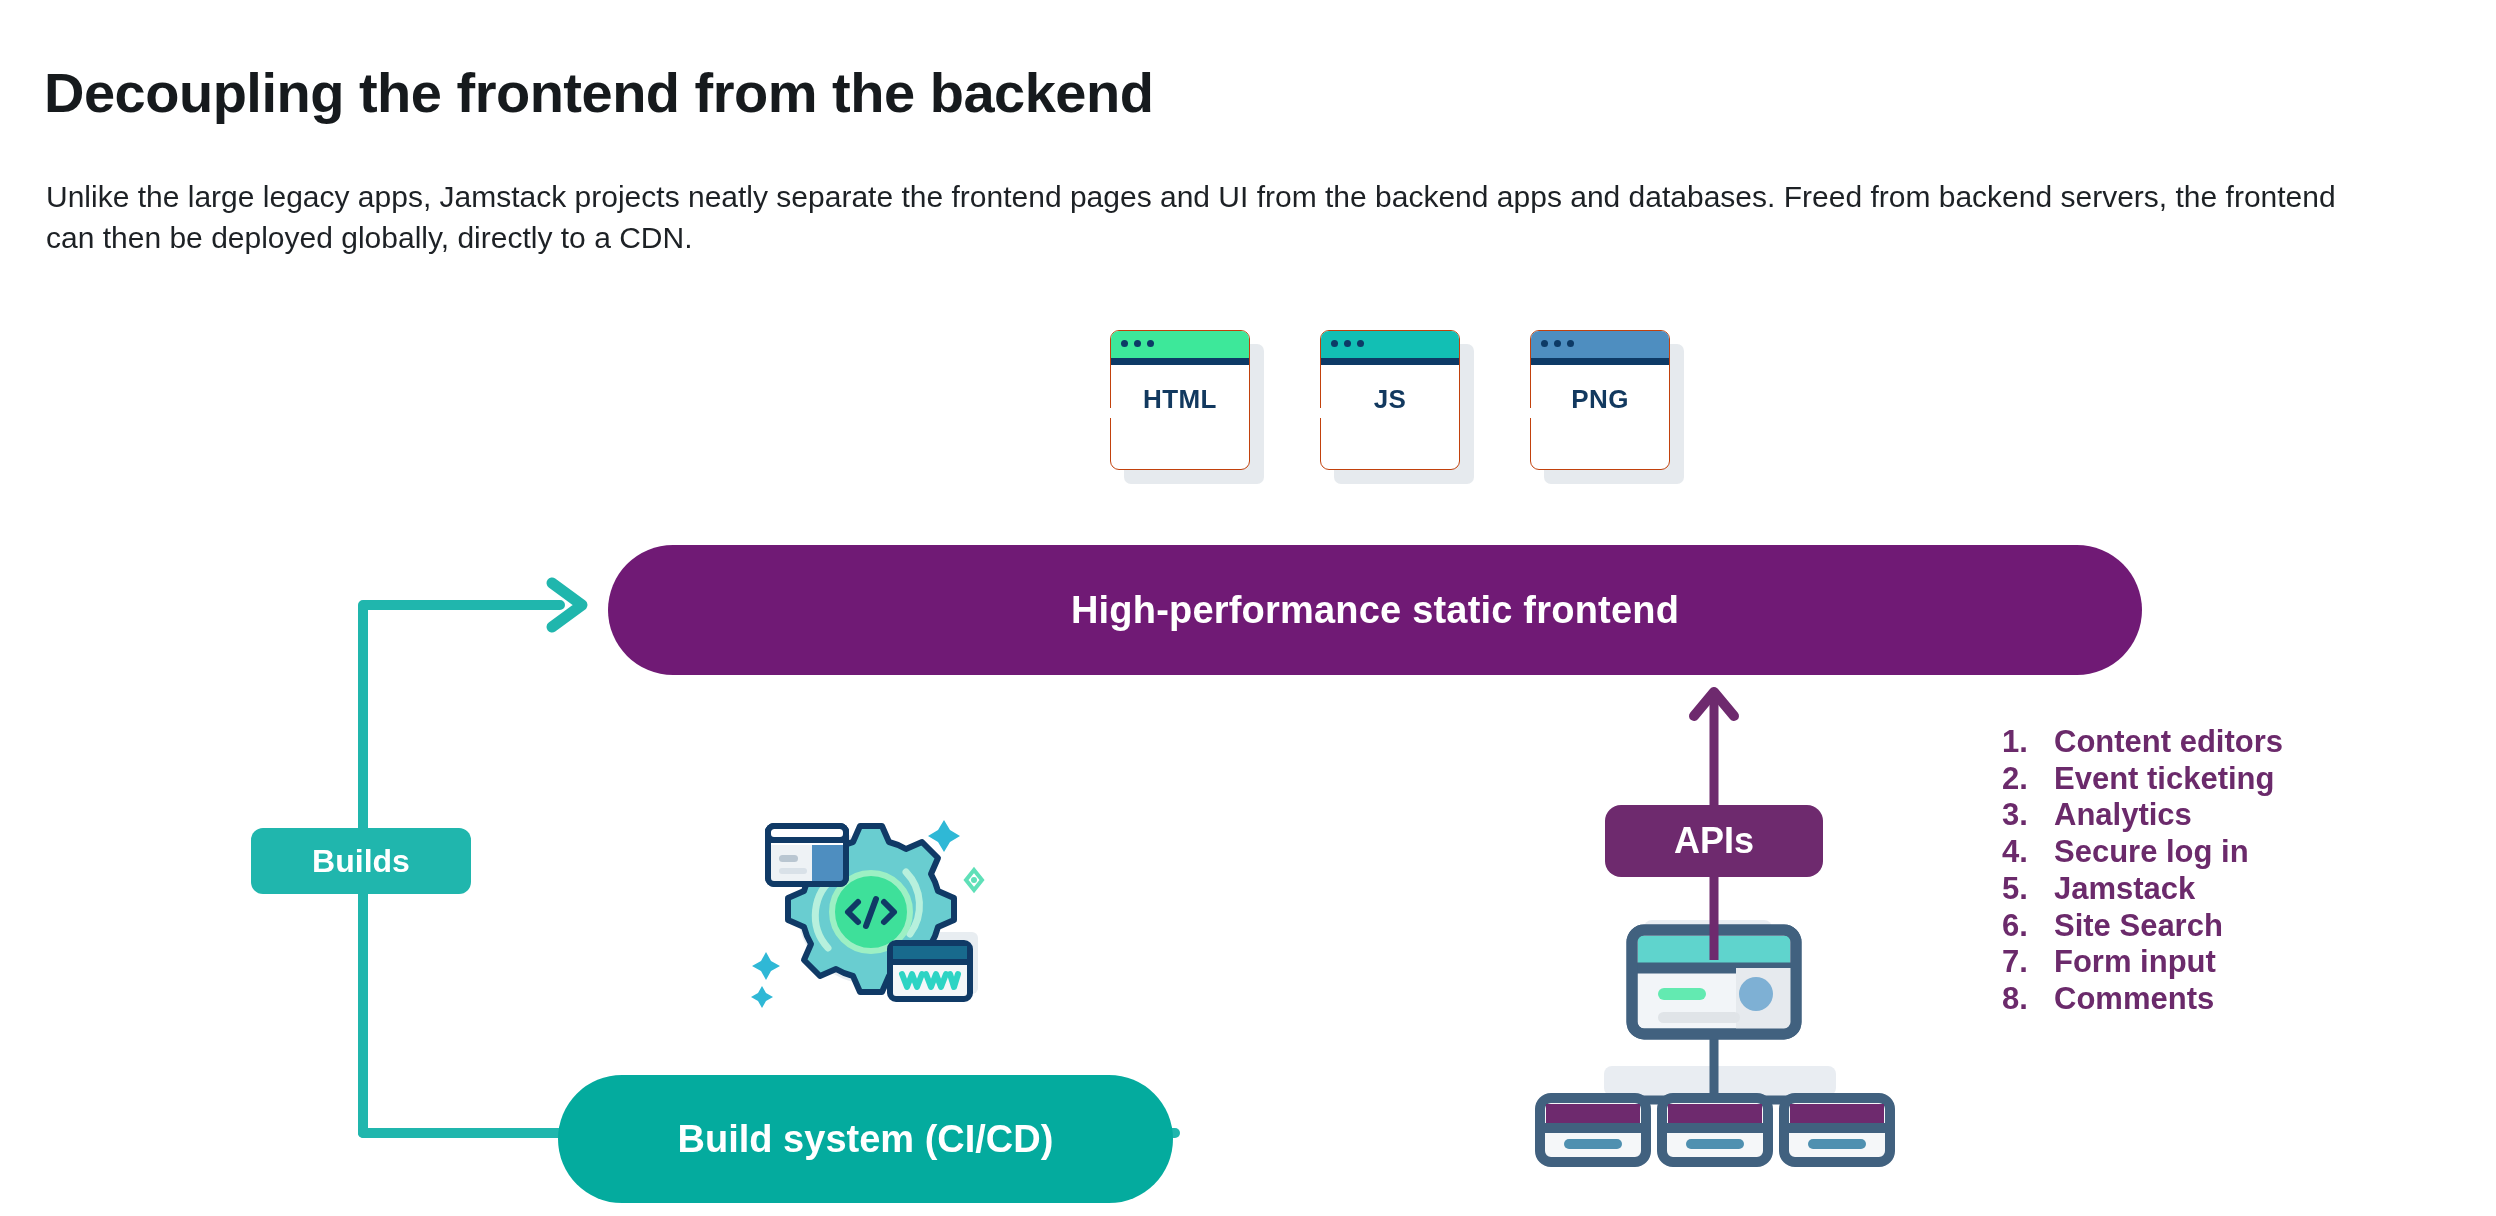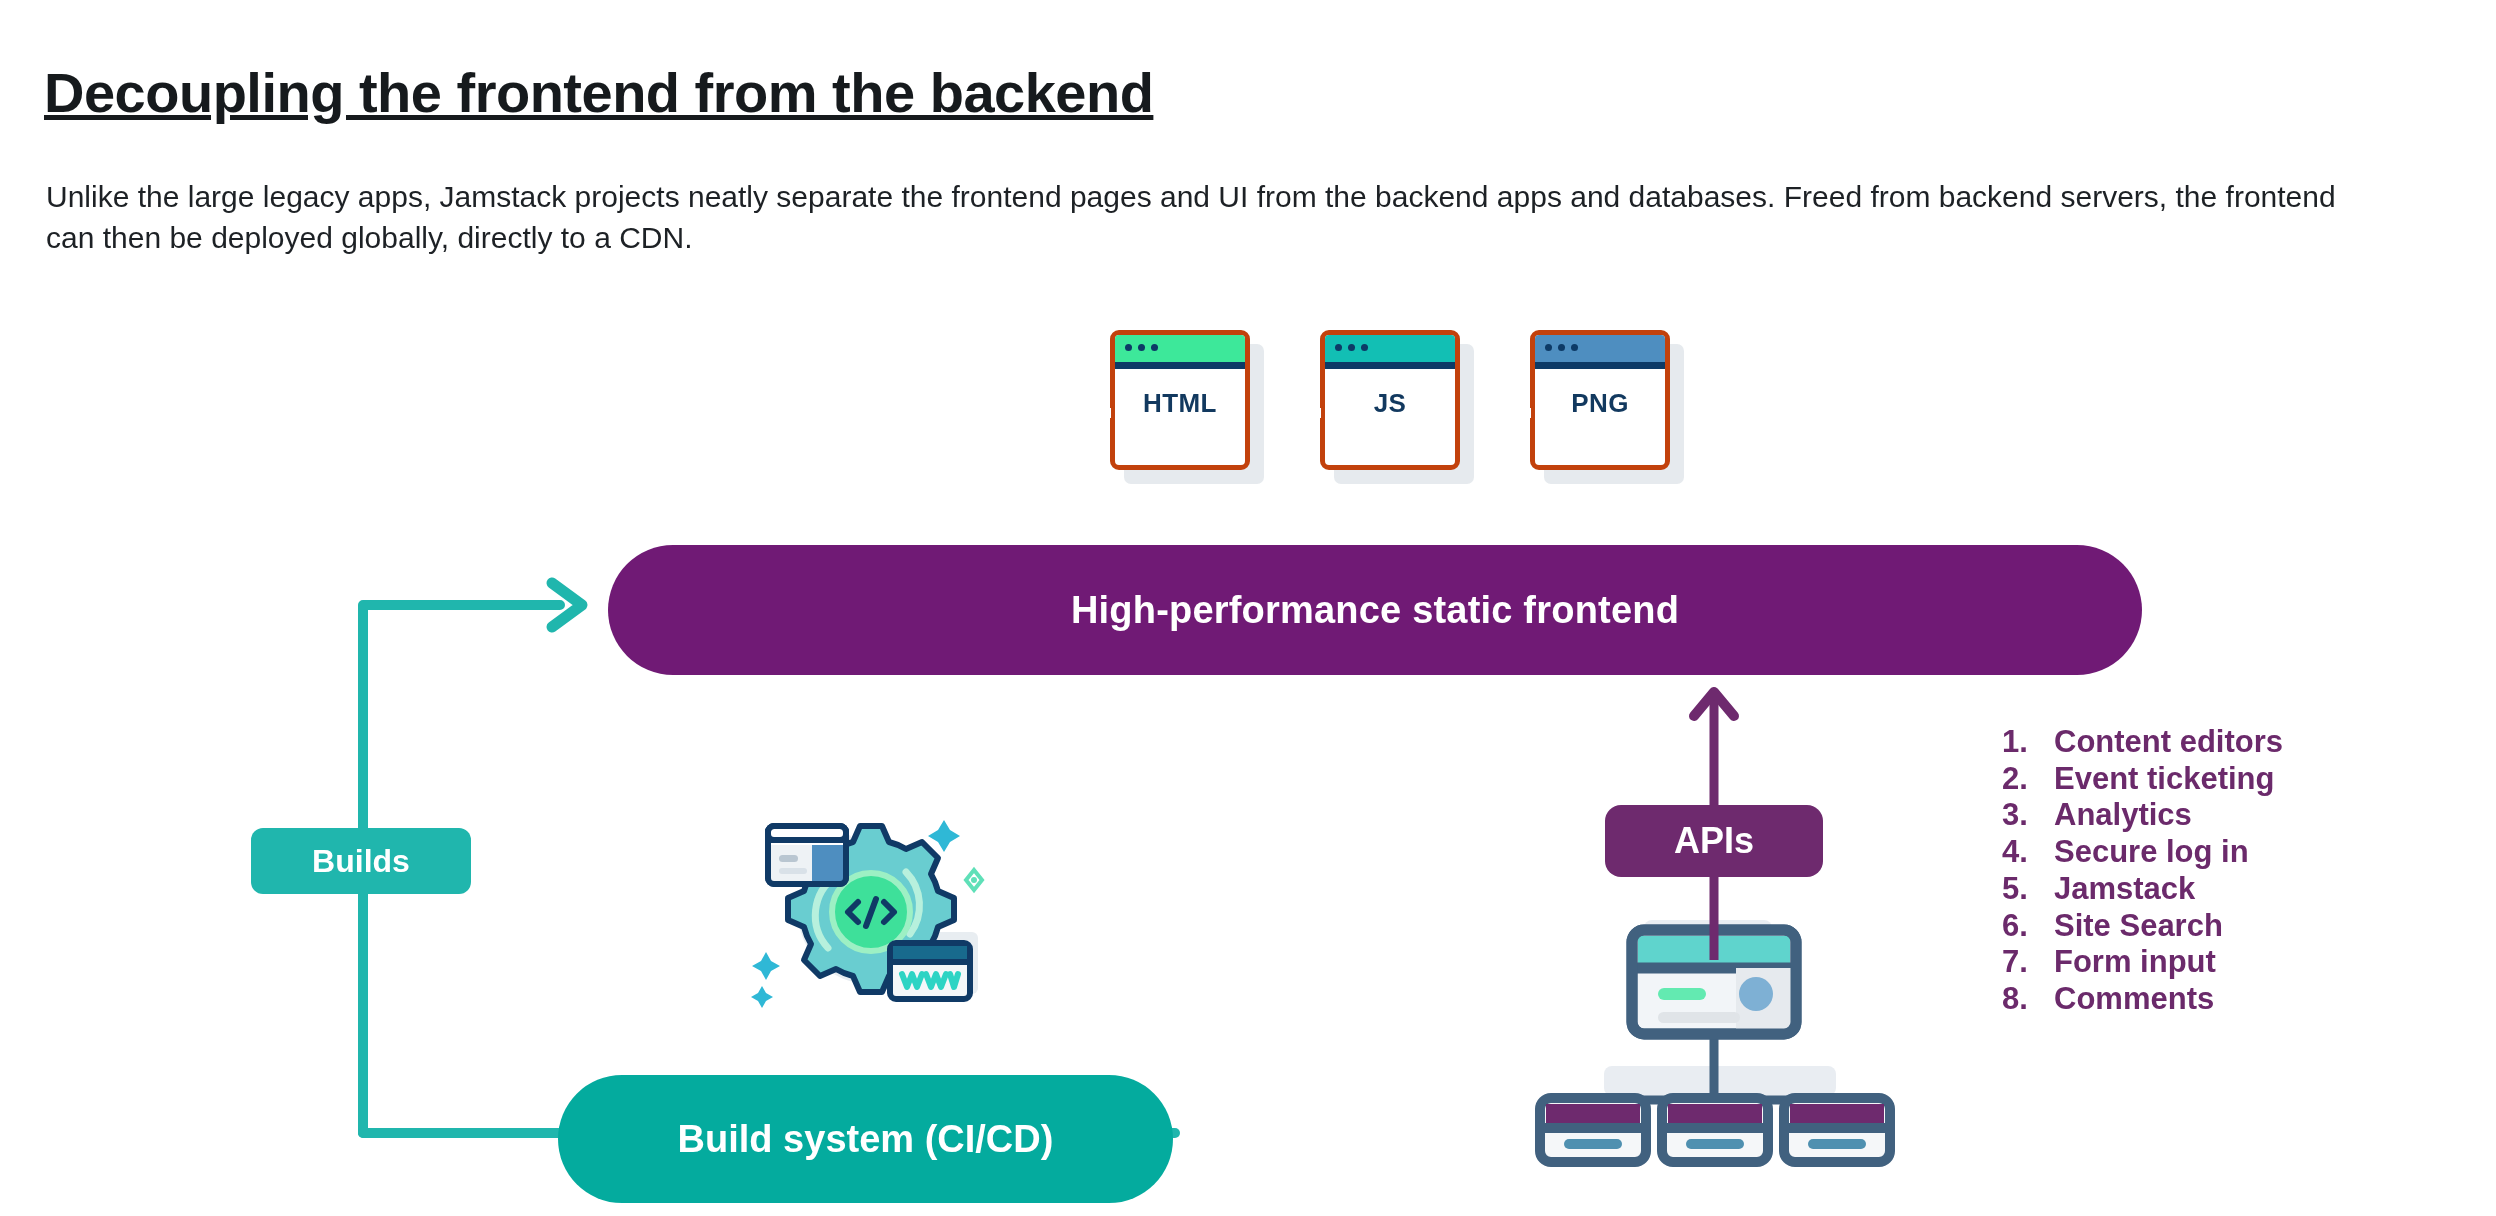--- a/index.html
+++ b/index.html
@@ -23,21 +23,20 @@
   
   #page-title {
     position: absolute;
     left: 44px;
     top: 22px;
     font-size: 56px;
     font-weight: 700;
     letter-spacing: -0.5px;
     color: #161a1d;
     white-space: nowrap;
-    text-decoration: underline;
   }
   #intro-paragraph {
     position: absolute;
     left: 46px;
     top: 146px;
     width: 2330px;
     font-size: 30px;
     line-height: 1.38;
     font-weight: 400;
     color: #1d2125;
@@ -58,21 +57,21 @@
     background: #e6eaee;
     border-radius: 7px;
   }
   .file-card {
     position: absolute;
     left: 0;
     top: 0;
     width: 140px;
     height: 140px;
     box-sizing: border-box;
-    border: 5px solid #c2410c;
+    border: 1px solid #c2410c;
     border-radius: 9px;
     background: #ffffff;
     overflow: hidden;
   }
   .file-card-bar {
     position: absolute;
     left: 0;
     top: 0;
     width: 100%;
     height: 27px;

